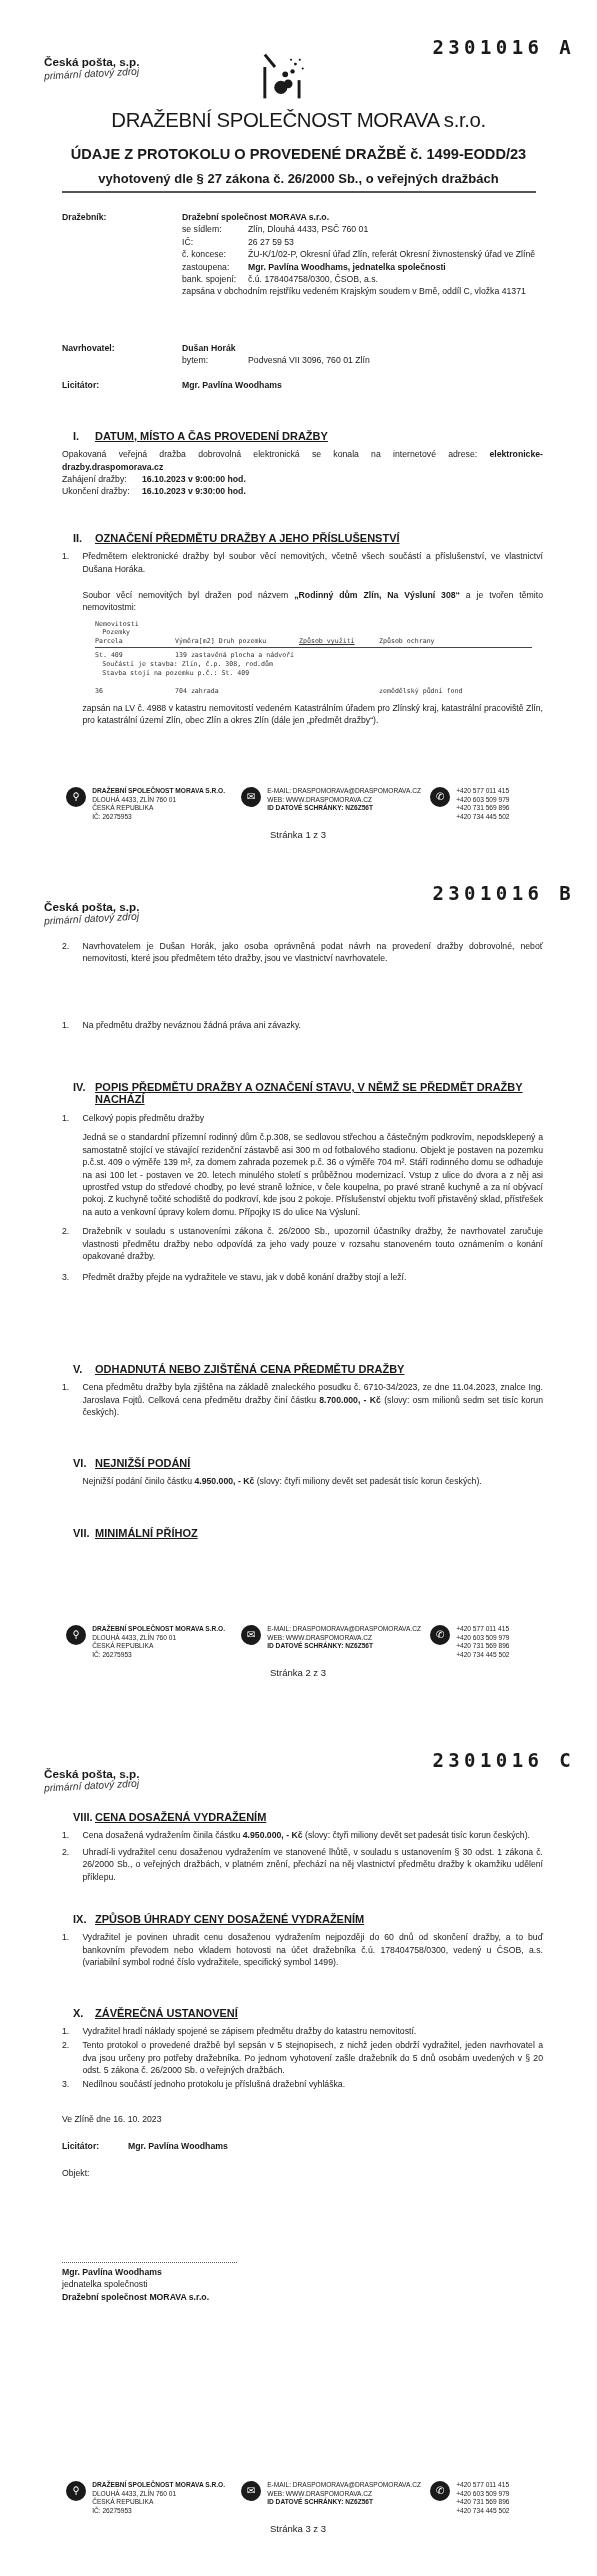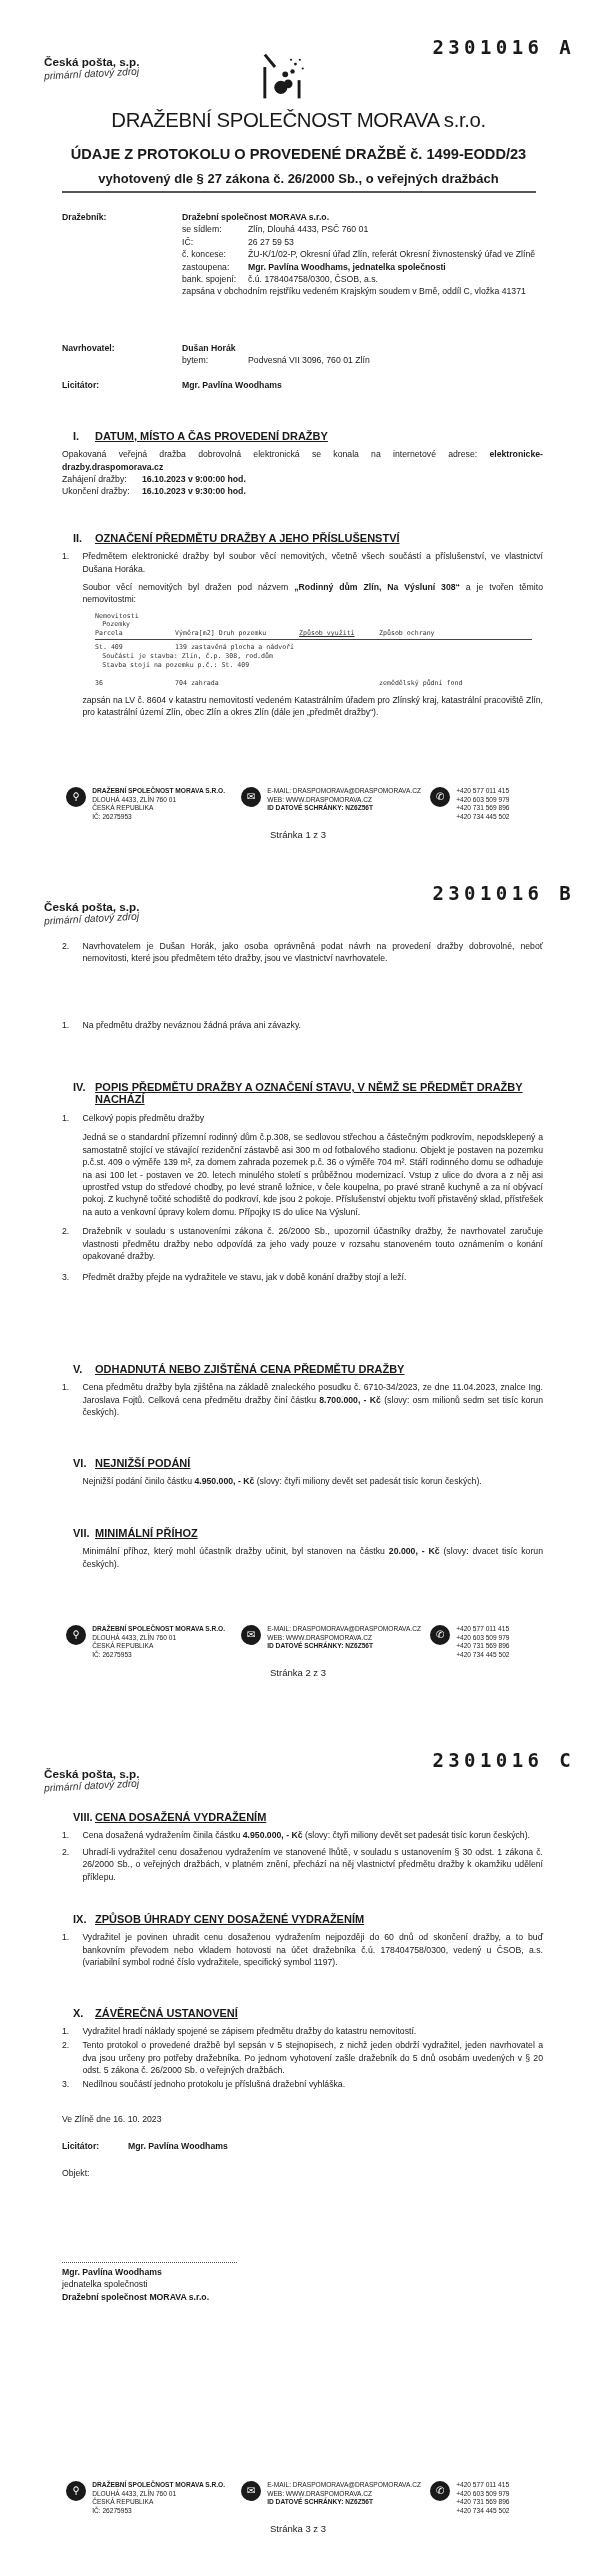--- a/index.html
+++ b/index.html
@@ -131,21 +131,21 @@
 
   <div class="section" style="top:532px;">
     <div class="sec-head">
         <span class="num">II.</span>
         <span class="t">OZNAČENÍ PŘEDMĚTU DRAŽBY A JEHO PŘÍSLUŠENSTVÍ</span>
       </div>
     <div class="li">
         <span class="n">1.</span>
         <span class="c">Předmětem elektronické dražby byl soubor věcí nemovitých, včetně všech součástí a příslušenství, ve vlastnictví Dušana Horáka.</span>
       </div>
-    <div class="para indent" style="margin-top:6px;"><span>Soubor věcí nemovitých byl dražen pod názvem </span><span class="bold">„Rodinný dům Zlín, Na Výsluní 308“</span><span> a je tvořen těmito nemovitostmi:</span></div>
+    <div class="para indent" style="margin-top:14px;"><span>Soubor věcí nemovitých byl dražen pod názvem </span><span class="bold">„Rodinný dům Zlín, Na Výsluní 308“</span><span> a je tvořen těmito nemovitostmi:</span></div>
     <div class="kat">
       <div>Nemovitosti</div>
       <div style="padding-left:7.3px">Pozemky</div>
       <div class="hdr">
         <span class="c1">Parcela</span>
         <span class="c2">Výměra[m2] Druh pozemku</span>
         <span class="c3">Způsob využití</span>
         <span class="c4">Způsob ochrany</span>
       </div>
       <div class="row">
@@ -156,21 +156,21 @@
       </div>
       <div style="padding-left:7.3px">Součástí je stavba: Zlín, č.p. 308, rod.dům</div>
       <div style="padding-left:7.3px">Stavba stojí na pozemku p.č.: St. 409</div>
       <div class="row" style="margin-top:10.2px">
         <span class="c1">36</span>
         <span class="c2">704 zahrada</span>
         <span class="c3"></span>
         <span class="c4">zemědělský půdní fond</span>
       </div>
     </div>
-    <div class="para indent">zapsán na LV č. 8604 v katastru nemovitostí vedeném Katastrálním úřadem pro Zlínský kraj, katastrální pracoviště Zlín, pro katastrální území Zlín, obec Zlín a okres Zlín (dále jen „předmět dražby“).</div>
+    <div class="para indent">zapsán na LV č. 4988 v katastru nemovitostí vedeném Katastrálním úřadem pro Zlínský kraj, katastrální pracoviště Zlín, pro katastrální území Zlín, obec Zlín a okres Zlín (dále jen „předmět dražby“).</div>
   </div>
 
   <div class="footer" style="top:787px;">
     <div class="col" style="left:0;">
         <span class="ic">⚲</span>
       <div>
           <div class="bold">DRAŽEBNÍ SPOLEČNOST MORAVA S.R.O.</div>
           <div>DLOUHÁ 4433, ZLÍN 760 01</div>
           <div>ČESKÁ REPUBLIKA</div>
           <div>IČ: 26275953</div>
@@ -255,21 +255,20 @@
         <span class="t">NEJNIŽŠÍ PODÁNÍ</span>
       </div>
     <div class="para indent"><span>Nejnižší podání činilo částku </span><span class="bold">4.950.000, - Kč</span><span> (slovy: čtyři miliony devět set padesát tisíc korun českých).</span></div>
   </div>
 
   <div class="section" style="top:667px;">
     <div class="sec-head">
         <span class="num">VII.</span>
         <span class="t">MINIMÁLNÍ PŘÍHOZ</span>
       </div>
-    <div class="para indent"><span>Minimální příhoz, který mohl účastník dražby učinit, byl stanoven na částku </span><span class="bold">20.000, - Kč</span><span> (slovy: dvacet tisíc korun českých).</span></div>
   </div>
 
   <div class="footer" style="top:765px;">
     <div class="col" style="left:0;">
         <span class="ic">⚲</span>
       <div>
           <div class="bold">DRAŽEBNÍ SPOLEČNOST MORAVA S.R.O.</div>
           <div>DLOUHÁ 4433, ZLÍN 760 01</div>
           <div>ČESKÁ REPUBLIKA</div>
           <div>IČ: 26275953</div>
@@ -318,21 +317,21 @@
       </div>
   </div>
 
   <div class="section" style="top:186px;">
     <div class="sec-head">
         <span class="num">IX.</span>
         <span class="t">ZPŮSOB ÚHRADY CENY DOSAŽENÉ VYDRAŽENÍM</span>
       </div>
     <div class="li">
         <span class="n">1.</span>
-        <span class="c">Vydražitel je povinen uhradit cenu dosaženou vydražením nejpozději do 60 dnů od skončení dražby, a to buď bankovním převodem nebo vkladem hotovosti na účet dražebníka č.ú. 178404758/0300, vedený u ČSOB, a.s. (variabilní symbol rodné číslo vydražitele, specifický symbol 1197).</span>
+        <span class="c">Vydražitel je povinen uhradit cenu dosaženou vydražením nejpozději do 60 dnů od skončení dražby, a to buď bankovním převodem nebo vkladem hotovosti na účet dražebníka č.ú. 178404758/0300, vedený u ČSOB, a.s. (variabilní symbol rodné číslo vydražitele, specifický symbol 1499).</span>
       </div>
   </div>
 
   <div class="section" style="top:280px;">
     <div class="sec-head">
         <span class="num">X.</span>
         <span class="t">ZÁVĚREČNÁ USTANOVENÍ</span>
       </div>
     <div class="li" style="margin-bottom:1.5px">
         <span class="n">1.</span>

